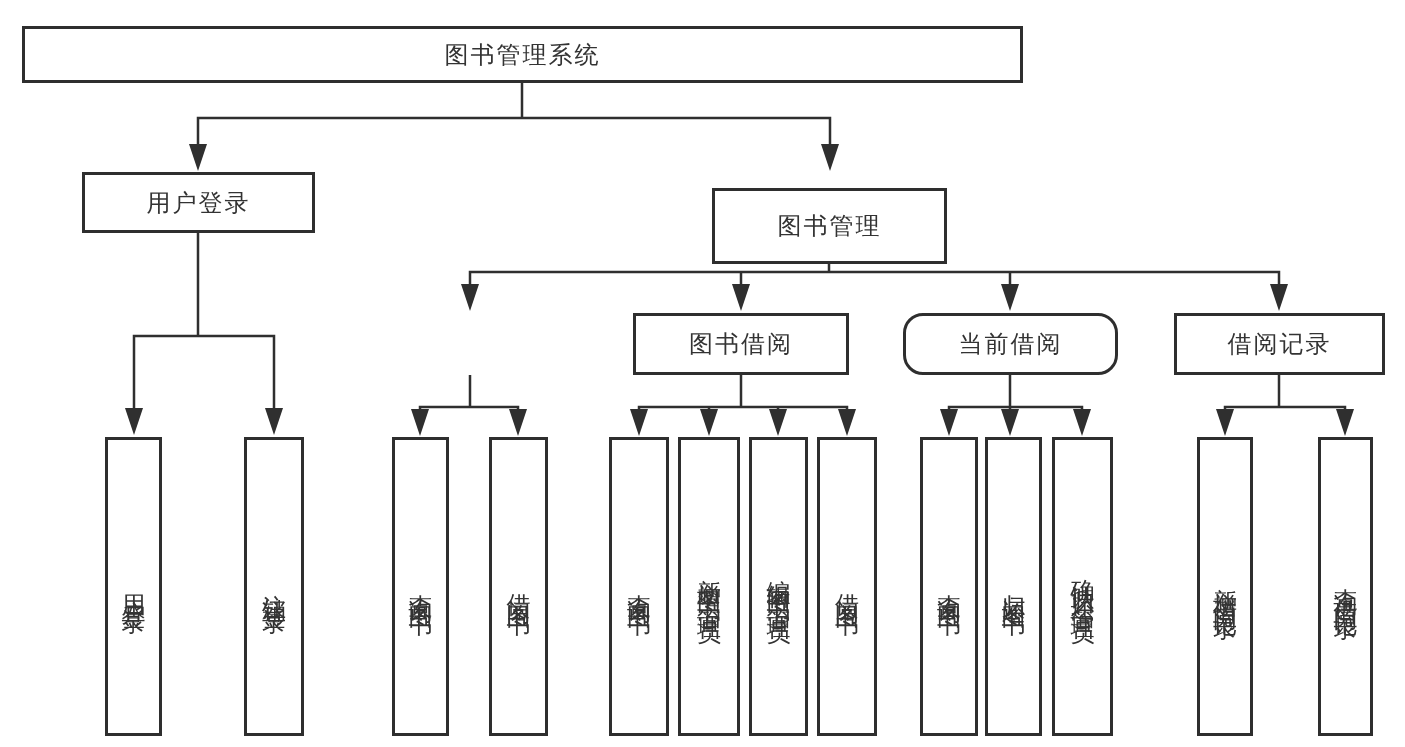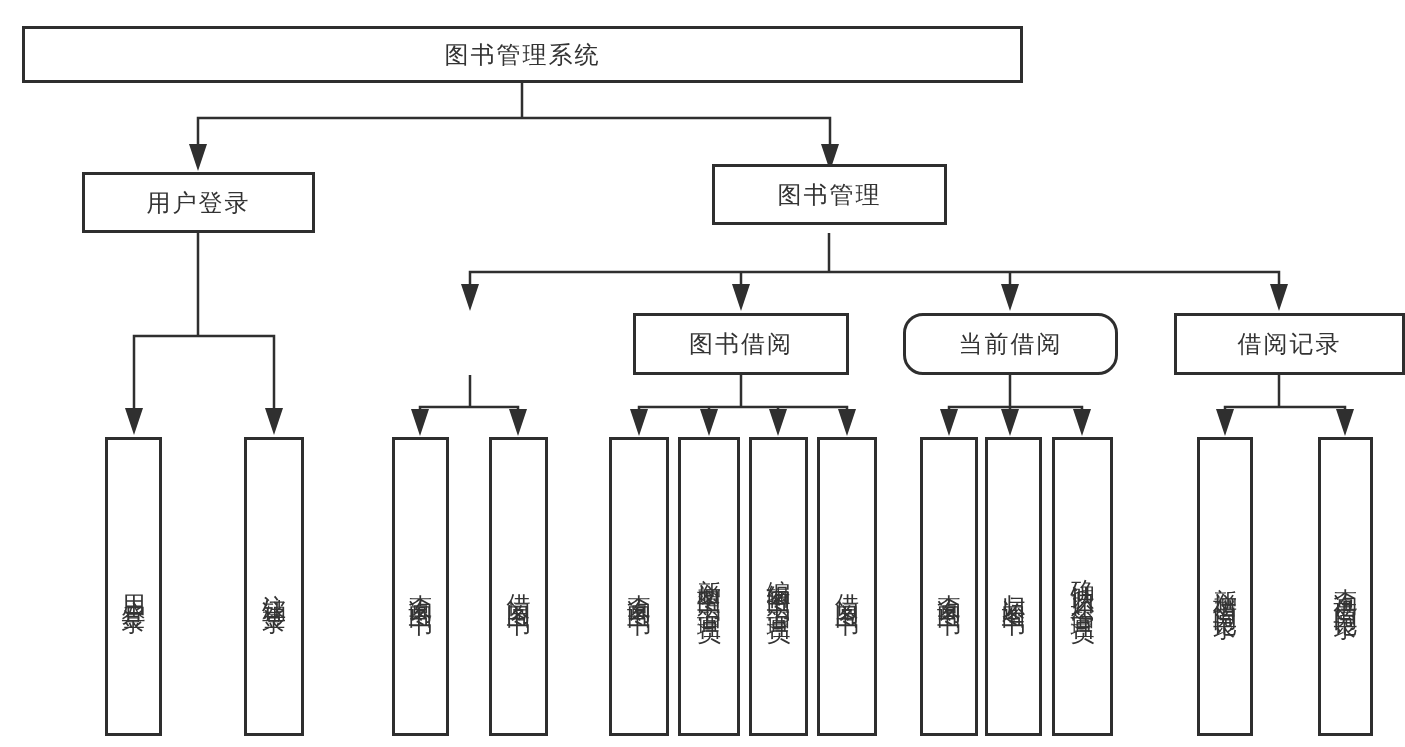--- a/index.html
+++ b/index.html
@@ -75,31 +75,31 @@
     </g>
   </svg>
 
   <div class="box hbox" style="left:22px; top:14px; width:1001px; height:57px;margin-top:12px;">
     <span>图书管理系统</span>
   </div>
 
   <div class="box hbox" style="left:82px; top:172px; width:233px; height:61px;">
     <span>用户登录</span>
   </div>
-  <div class="box hbox" style="left:712px; top:164px; width:235px; height:61px;">
+  <div class="box hbox" style="left:712px; top:188px; width:235px; height:76px;">
     <span>图书管理</span>
   </div>
 
   <div class="box hbox" style="left:633px; top:313px; width:216px; height:62px;">
     <span>图书借阅</span>
   </div>
   <div class="box hbox" style="left:903px; top:313px; width:215px; height:62px;border-radius:20px;">
     <span>当前借阅</span>
   </div>
-  <div class="box hbox" style="left:1174px; top:313px; width:231px; height:62px;">
+  <div class="box hbox" style="left:1174px; top:313px; width:211px; height:62px;">
     <span>借阅记录</span>
   </div>
 
   <div class="box vbox" style="left:105px; top:437px; width:57px; height:299px;">
     <span class="vtext">用户登录</span>
   </div>
   <div class="box vbox" style="left:244px; top:437px; width:60px; height:299px;">
     <span class="vtext">注销登录</span>
   </div>
 

